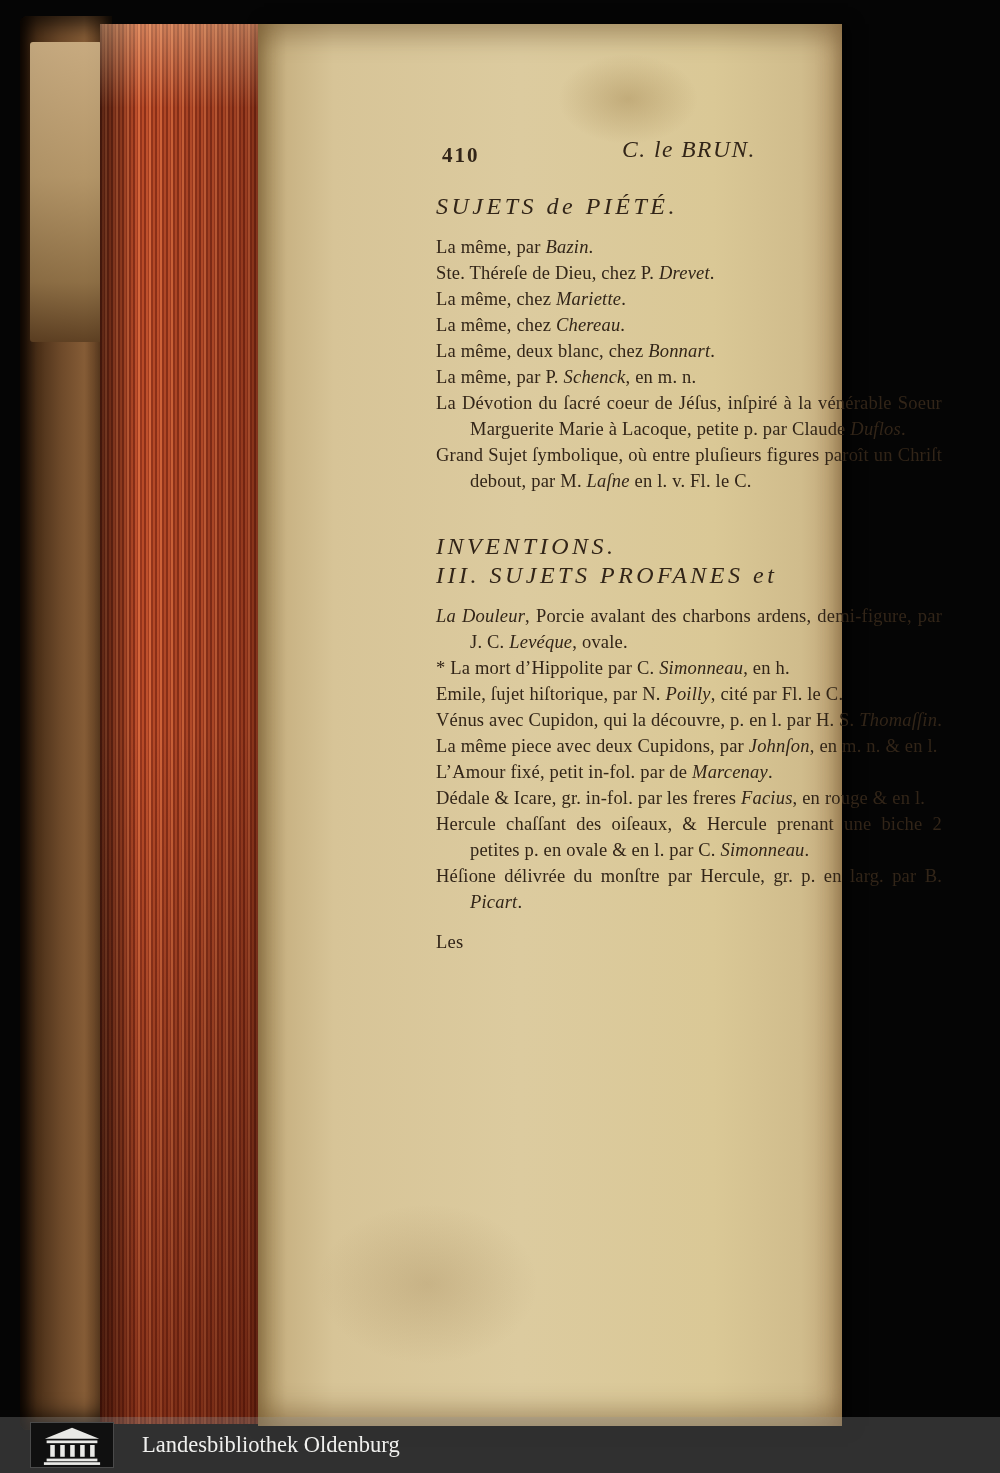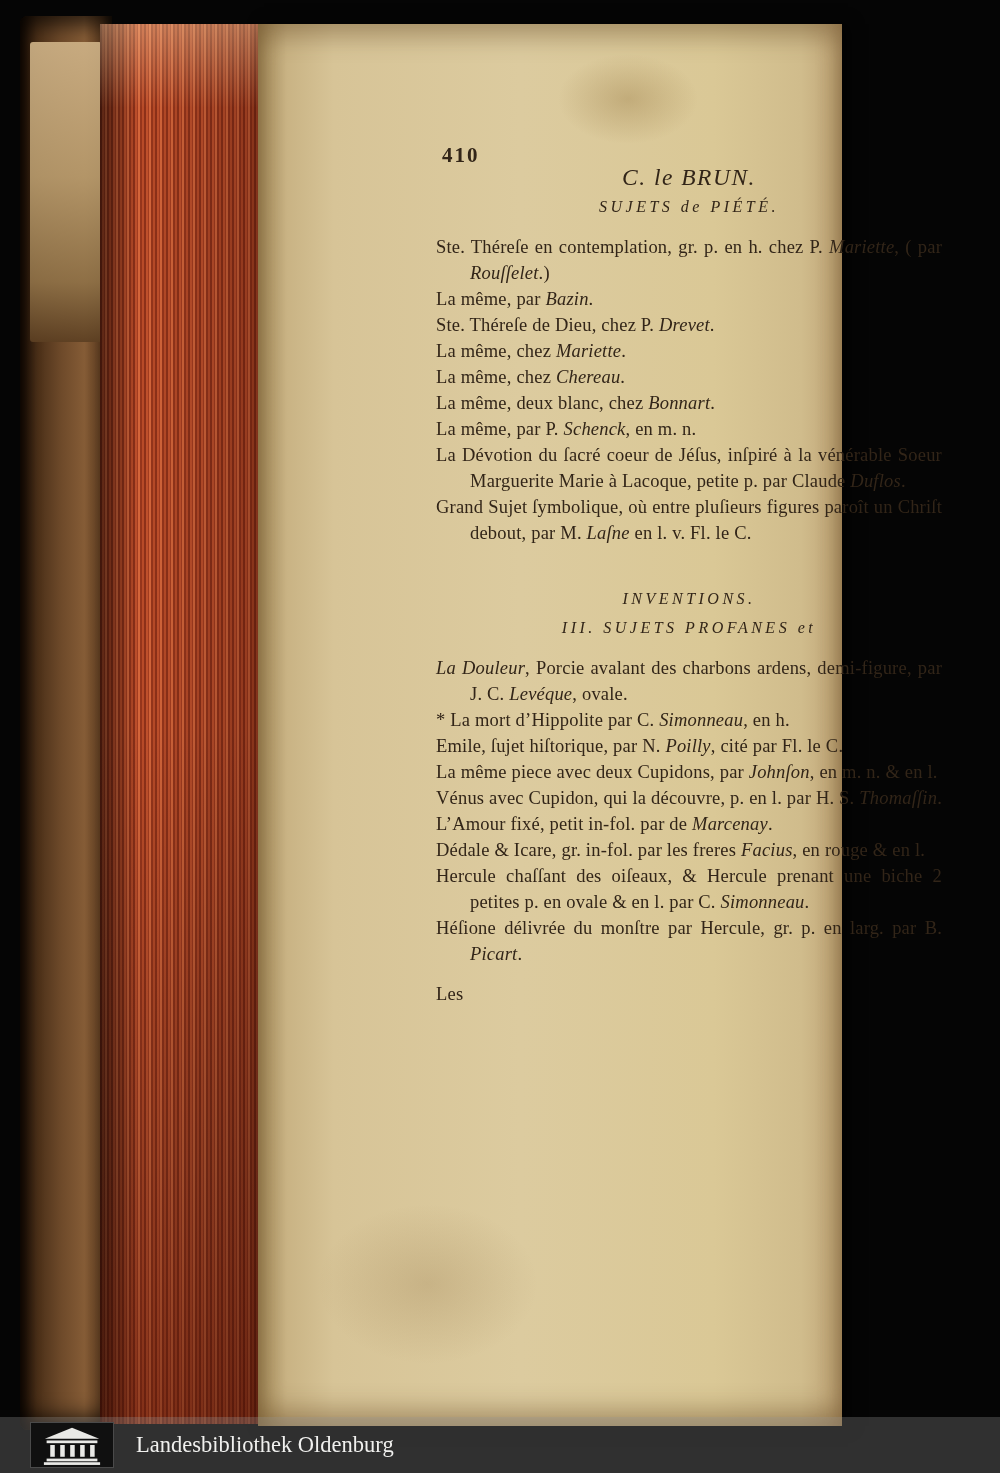--- a/index.html
+++ b/index.html
@@ -51,38 +51,38 @@
   .stain-2{left:60px;top:1180px;width:220px;height:160px;
     background:radial-gradient(closest-side,rgba(120,85,40,.18),rgba(120,85,40,0));}
 
   
   .textblock{
     position:absolute;left:178px;top:112px;width:506px;
     color:#322518;font-size:18.5px;line-height:26px;letter-spacing:.2px;
   }
   .page-head{position:relative;height:36px;margin-bottom:20px;}
   .pagenum{position:absolute;left:6px;top:6px;font-size:21px;font-weight:bold;letter-spacing:2px;}
-  .running{position:absolute;left:0;right:0;top:0;text-align:center;font-style:italic;font-size:23.5px;letter-spacing:1.5px;margin-top:28px;}
+  .running{position:absolute;left:0;right:0;top:0;text-align:center;font-style:italic;font-size:23.5px;letter-spacing:1.5px;}
 
   .section-title{
-    text-align:center;font-style:italic;font-size:16px;
+    text-align:left;font-style:italic;font-size:24px;
     letter-spacing:3.5px;margin:4px 0 13px;line-height:29px;
   }
   .section-title:not(:first-of-type){margin-top:38px;}
 
   .entry{margin:0;padding-left:34px;text-indent:-34px;text-align:justify;}
   .it{font-style:italic;}
 
   .catchword{text-align:left;margin-top:14px;padding-right:4px;}
 
   
   .watermark{
     position:absolute;left:0;bottom:0;width:100%;height:56px;
     background:rgba(150,150,150,.30);
-    display:flex;align-items:center;gap:22px;
+    display:flex;align-items:center;gap:28px;
     padding-left:30px;box-sizing:border-box;
     color:#f0f0ee;font-size:22.5px;
   }
   .wm-icon{
     width:84px;height:46px;background:#101010;
     display:flex;align-items:center;justify-content:center;
     border:1px solid #4a4a4a;box-sizing:border-box;
   }
 </style>
 </head>
@@ -103,38 +103,37 @@
     <div class="textblock">
       <div class="page-head">
         <span class="pagenum">410</span>
         <span class="running">C. le BRUN.</span>
       </div>
 
       <div id="sections">
           <div class="section-title">
             <div>SUJETS de PIÉTÉ.</div>
           </div>
-          <p class="entry"><span>Ste. Théreſe en contemplation, gr. p. en h. chez P. </span><span class="it">Mariette</span><span>, ( par </span><span class="it">Rouſſelet</span><span>.)</span></p>
           <p class="entry"><span>La même, par </span><span class="it">Bazin</span><span>.</span></p>
           <p class="entry"><span>Ste. Théreſe de Dieu, chez P. </span><span class="it">Drevet</span><span>.</span></p>
           <p class="entry"><span>La même, chez </span><span class="it">Mariette</span><span>.</span></p>
           <p class="entry"><span>La même, chez </span><span class="it">Chereau</span><span>.</span></p>
           <p class="entry"><span>La même, deux blanc, chez </span><span class="it">Bonnart</span><span>.</span></p>
           <p class="entry"><span>La même, par P. </span><span class="it">Schenck</span><span>, en m. n.</span></p>
           <p class="entry"><span>La Dévotion du ſacré coeur de Jéſus, inſpiré à la vénérable Soeur Marguerite Marie à Lacoque, petite p. par Claude </span><span class="it">Duflos</span><span>.</span></p>
           <p class="entry"><span>Grand Sujet ſymbolique, où entre pluſieurs figures paroît un Chriſt debout, par M. </span><span class="it">Laſne</span><span> en l. v. Fl. le C.</span></p>
           <div class="section-title">
             <div>INVENTIONS.</div>
             <div>III. SUJETS PROFANES et</div>
           </div>
           <p class="entry"><span class="it">La Douleur</span><span>, Porcie avalant des charbons ardens, demi-figure, par J. C. </span><span class="it">Levéque</span><span>, ovale.</span></p>
           <p class="entry"><span>* La mort d’Hippolite par C. </span><span class="it">Simonneau</span><span>, en h.</span></p>
           <p class="entry"><span>Emile, ſujet hiſtorique, par N. </span><span class="it">Poilly</span><span>, cité par Fl. le C.</span></p>
+          <p class="entry"><span>Vénus avec Cupidon, qui la découvre, p. en l. par H. S. </span><span class="it">Thomaſſin</span><span>.</span></p>
           <p class="entry"><span>La même piece avec deux Cupidons, par </span><span class="it">Johnſon</span><span>, en m. n. &amp; en l.</span></p>
-          <p class="entry"><span>Vénus avec Cupidon, qui la découvre, p. en l. par H. S. </span><span class="it">Thomaſſin</span><span>.</span></p>
           <p class="entry"><span>L’Amour fixé, petit in-fol. par de </span><span class="it">Marcenay</span><span>.</span></p>
           <p class="entry"><span>Dédale &amp; Icare, gr. in-fol. par les freres </span><span class="it">Facius</span><span>, en rouge &amp; en l.</span></p>
           <p class="entry"><span>Hercule chaſſant des oiſeaux, &amp; Hercule prenant une biche 2 petites p. en ovale &amp; en l. par C. </span><span class="it">Simonneau</span><span>.</span></p>
           <p class="entry"><span>Héſione délivrée du monſtre par Hercule, gr. p. en larg. par B. </span><span class="it">Picart</span><span>.</span></p>
         </div>
 
       <div class="catchword">Les</div>
     </div>
   </div>
 

